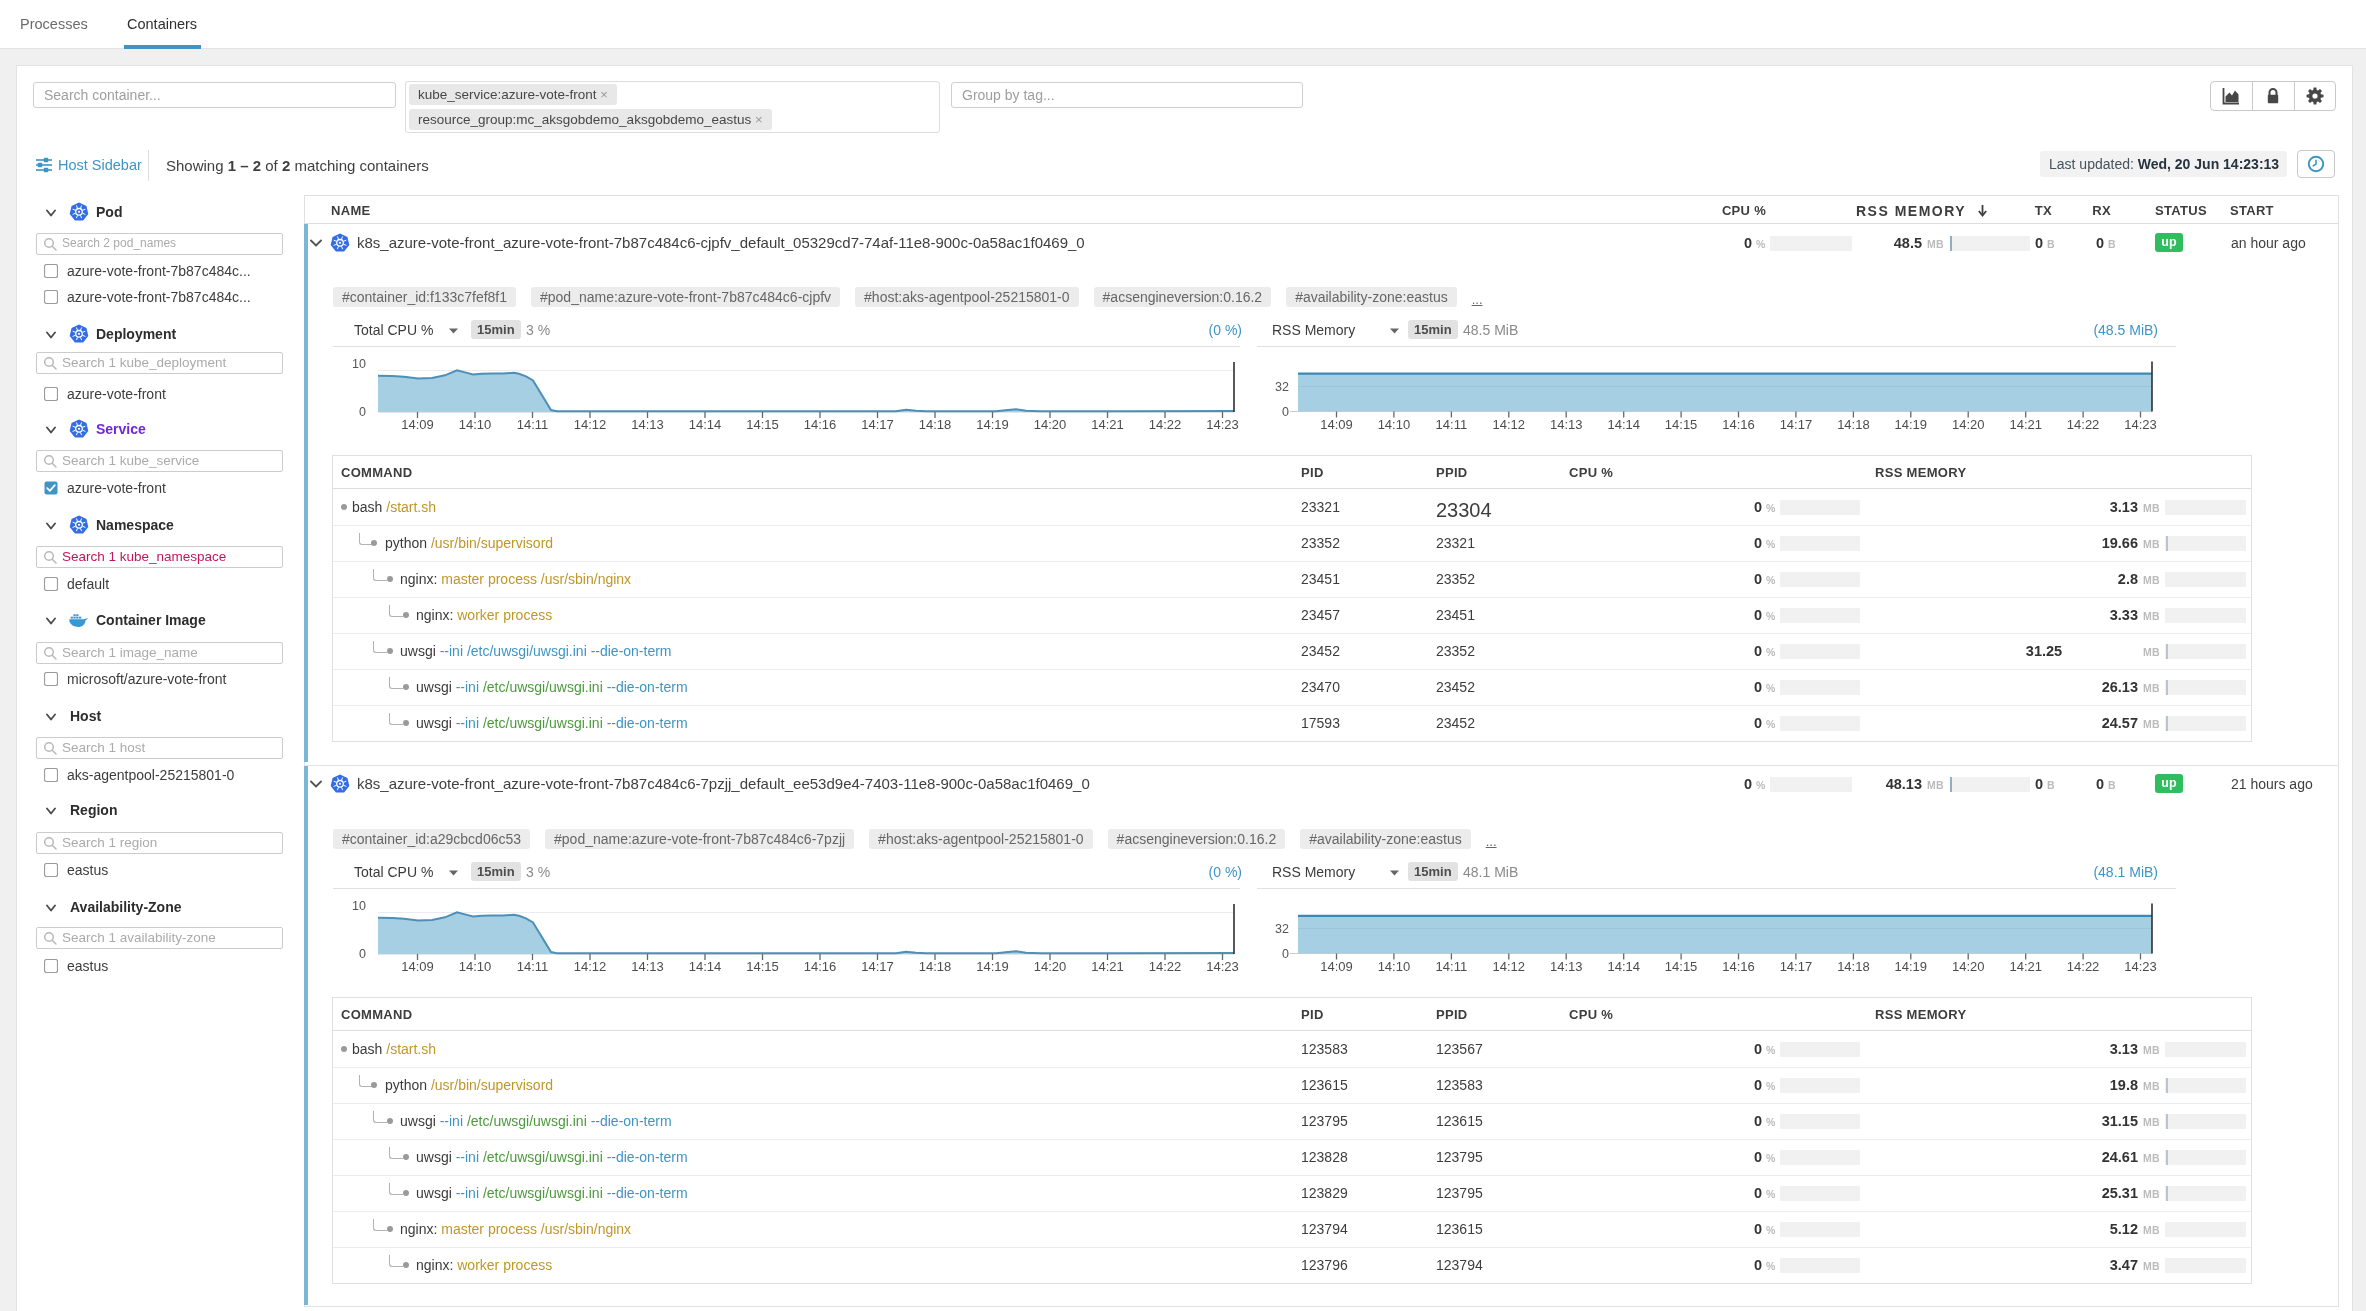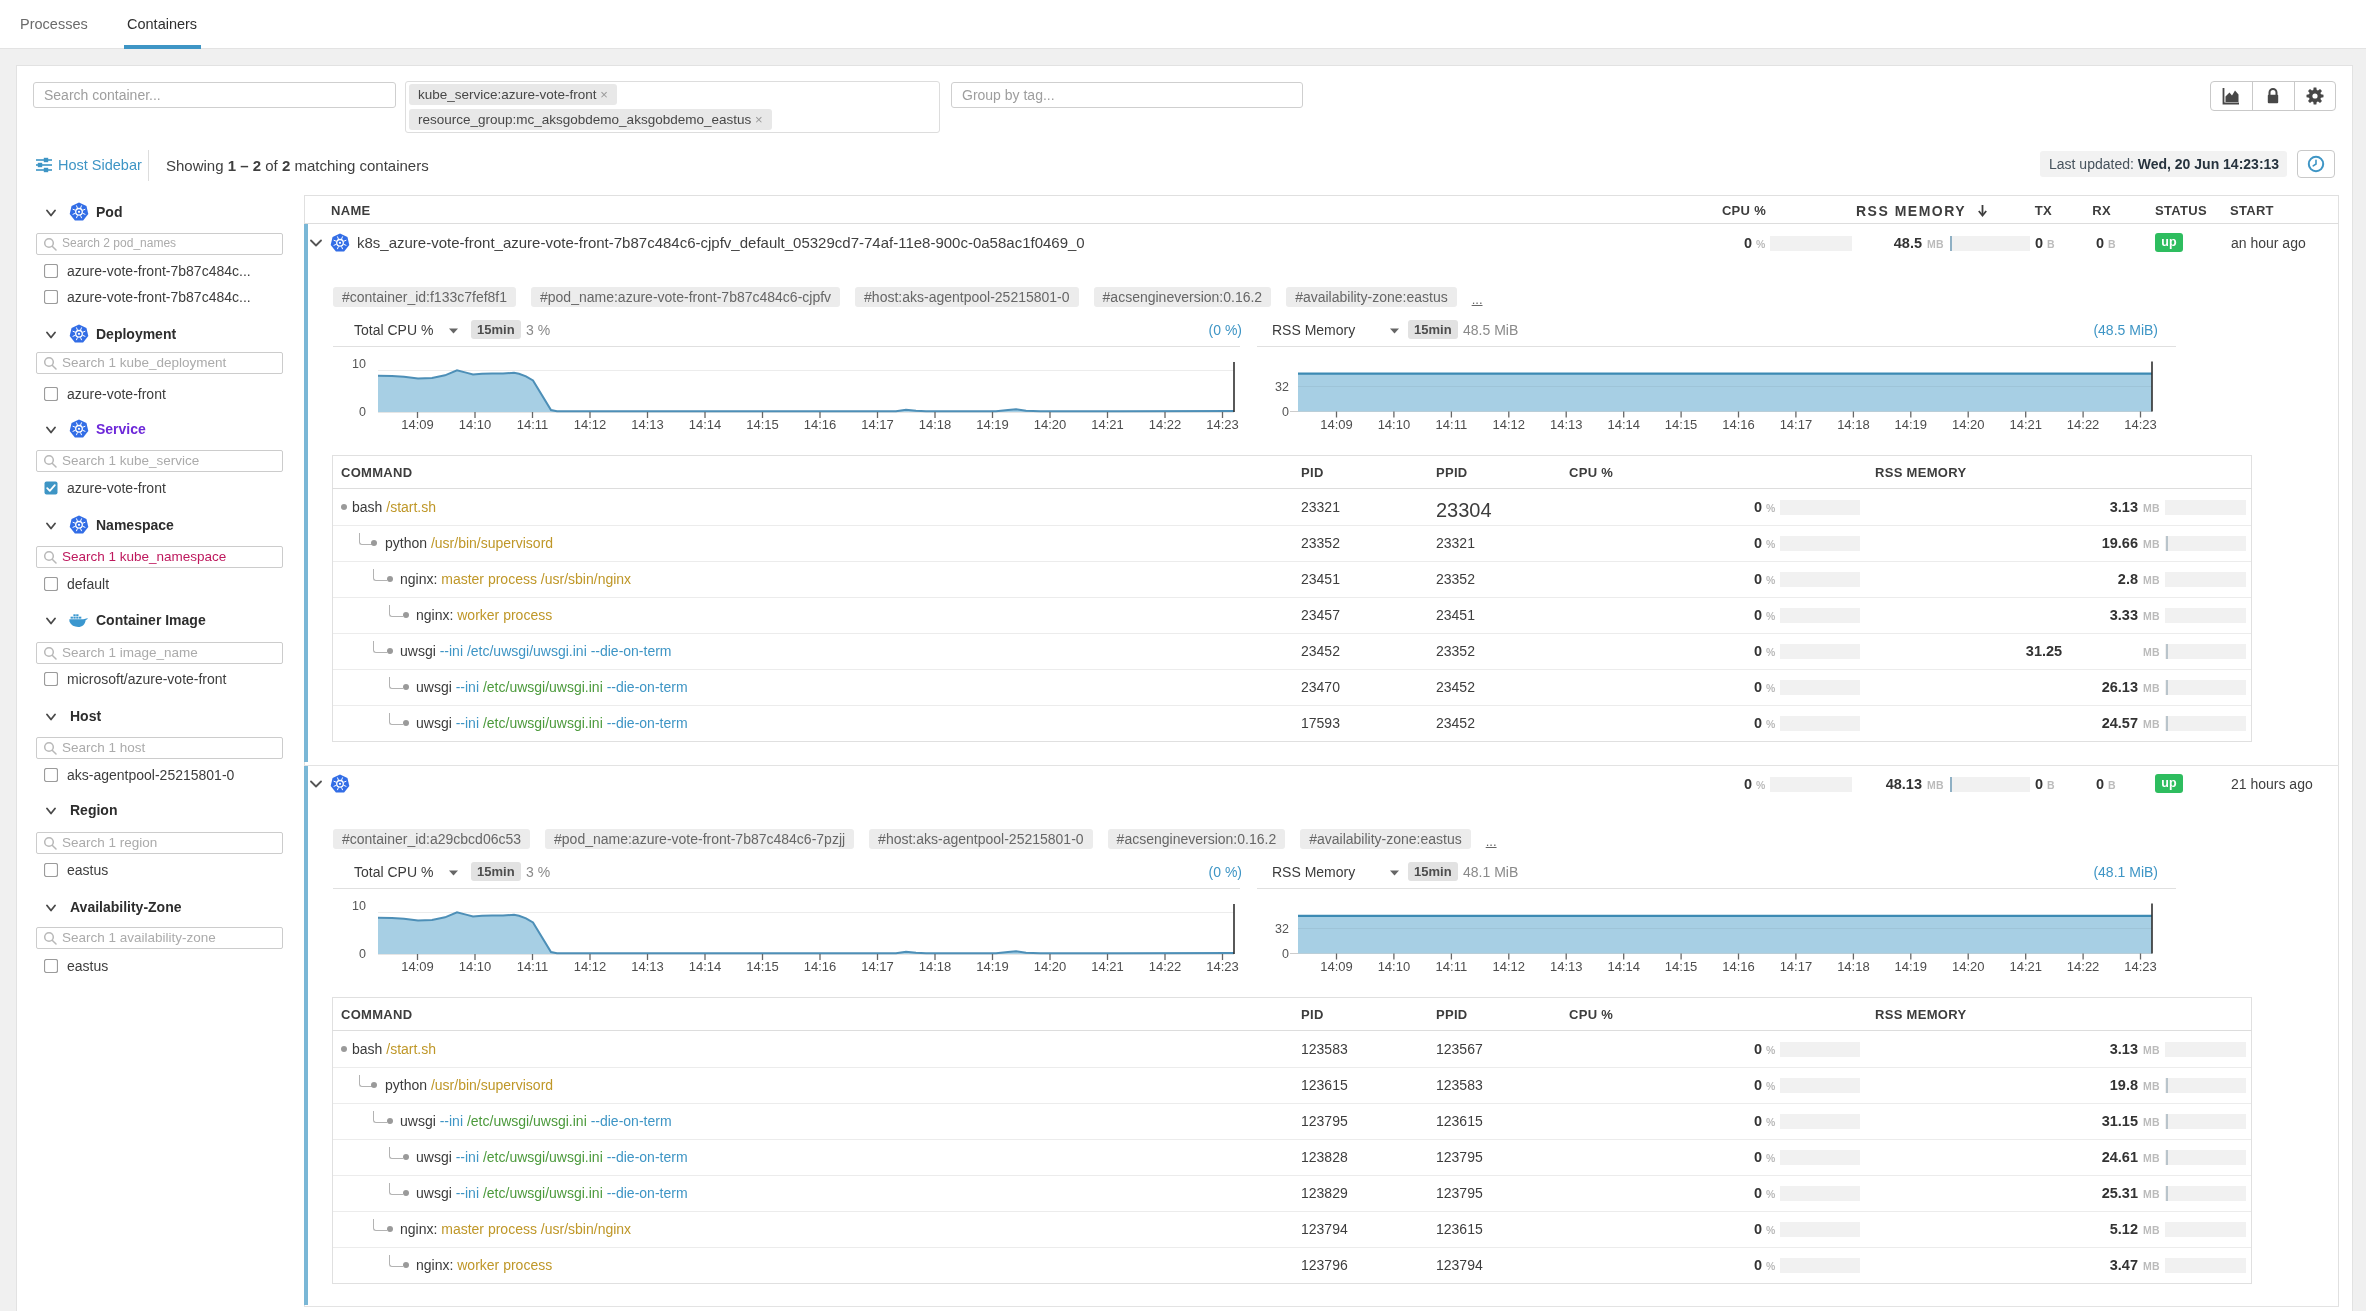--- a/index.html
+++ b/index.html
@@ -279,20 +279,21 @@
       <line x1="13.60" y1="11.29" x2="16.37" y2="12.44" stroke="#fff" stroke-width="1.0"></line>
       <line x1="11.49" y1="13.40" x2="12.64" y2="16.17" stroke="#fff" stroke-width="1.0"></line>
       <line x1="8.51" y1="13.40" x2="7.36" y2="16.17" stroke="#fff" stroke-width="1.0"></line>
       <line x1="6.40" y1="11.29" x2="3.63" y2="12.44" stroke="#fff" stroke-width="1.0"></line>
       <line x1="6.40" y1="8.31" x2="3.63" y2="7.16" stroke="#fff" stroke-width="1.0"></line>
       <line x1="8.51" y1="6.20" x2="7.36" y2="3.43" stroke="#fff" stroke-width="1.0"></line>
       <line x1="11.49" y1="6.20" x2="12.64" y2="3.43" stroke="#fff" stroke-width="1.0"></line>
       <line x1="13.60" y1="8.31" x2="16.37" y2="7.16" stroke="#fff" stroke-width="1.0"></line>
       <circle cx="10" cy="9.8" r="1.1" fill="#fff"></circle>
     </svg>
+    <div class="abs" style="left:357px;top:775px;font-size:15px;color:#3f3f3f;white-space:nowrap">k8s_azure-vote-front_azure-vote-front-7b87c484c6-7pzjj_default_ee53d9e4-7403-11e8-900c-0a58ac1f0469_0</div>
     <div class="abs num" style="left:1690px;top:776px;width:62px;text-align:right">0</div>
     <div class="abs unit" style="left:1756px;top:779px">%</div>
     <div class="abs bar" style="left:1770px;top:777px;width:82px"></div>
     <div class="abs num" style="left:1830px;top:776px;width:92px;text-align:right">48.13</div>
     <div class="abs unit" style="left:1927px;top:779px">MB</div>
     <div class="abs bar" style="left:1950px;top:777px;width:80px"></div>
     <div class="abs" style="left:1950px;top:777px;width:2px;height:15px;background:#8fb0c4"></div>
     <div class="abs num" style="left:2013px;top:776px;width:30px;text-align:right">0</div>
     <div class="abs unit" style="left:2047px;top:779px">B</div>
     <div class="abs num" style="left:2074px;top:776px;width:30px;text-align:right">0</div>

